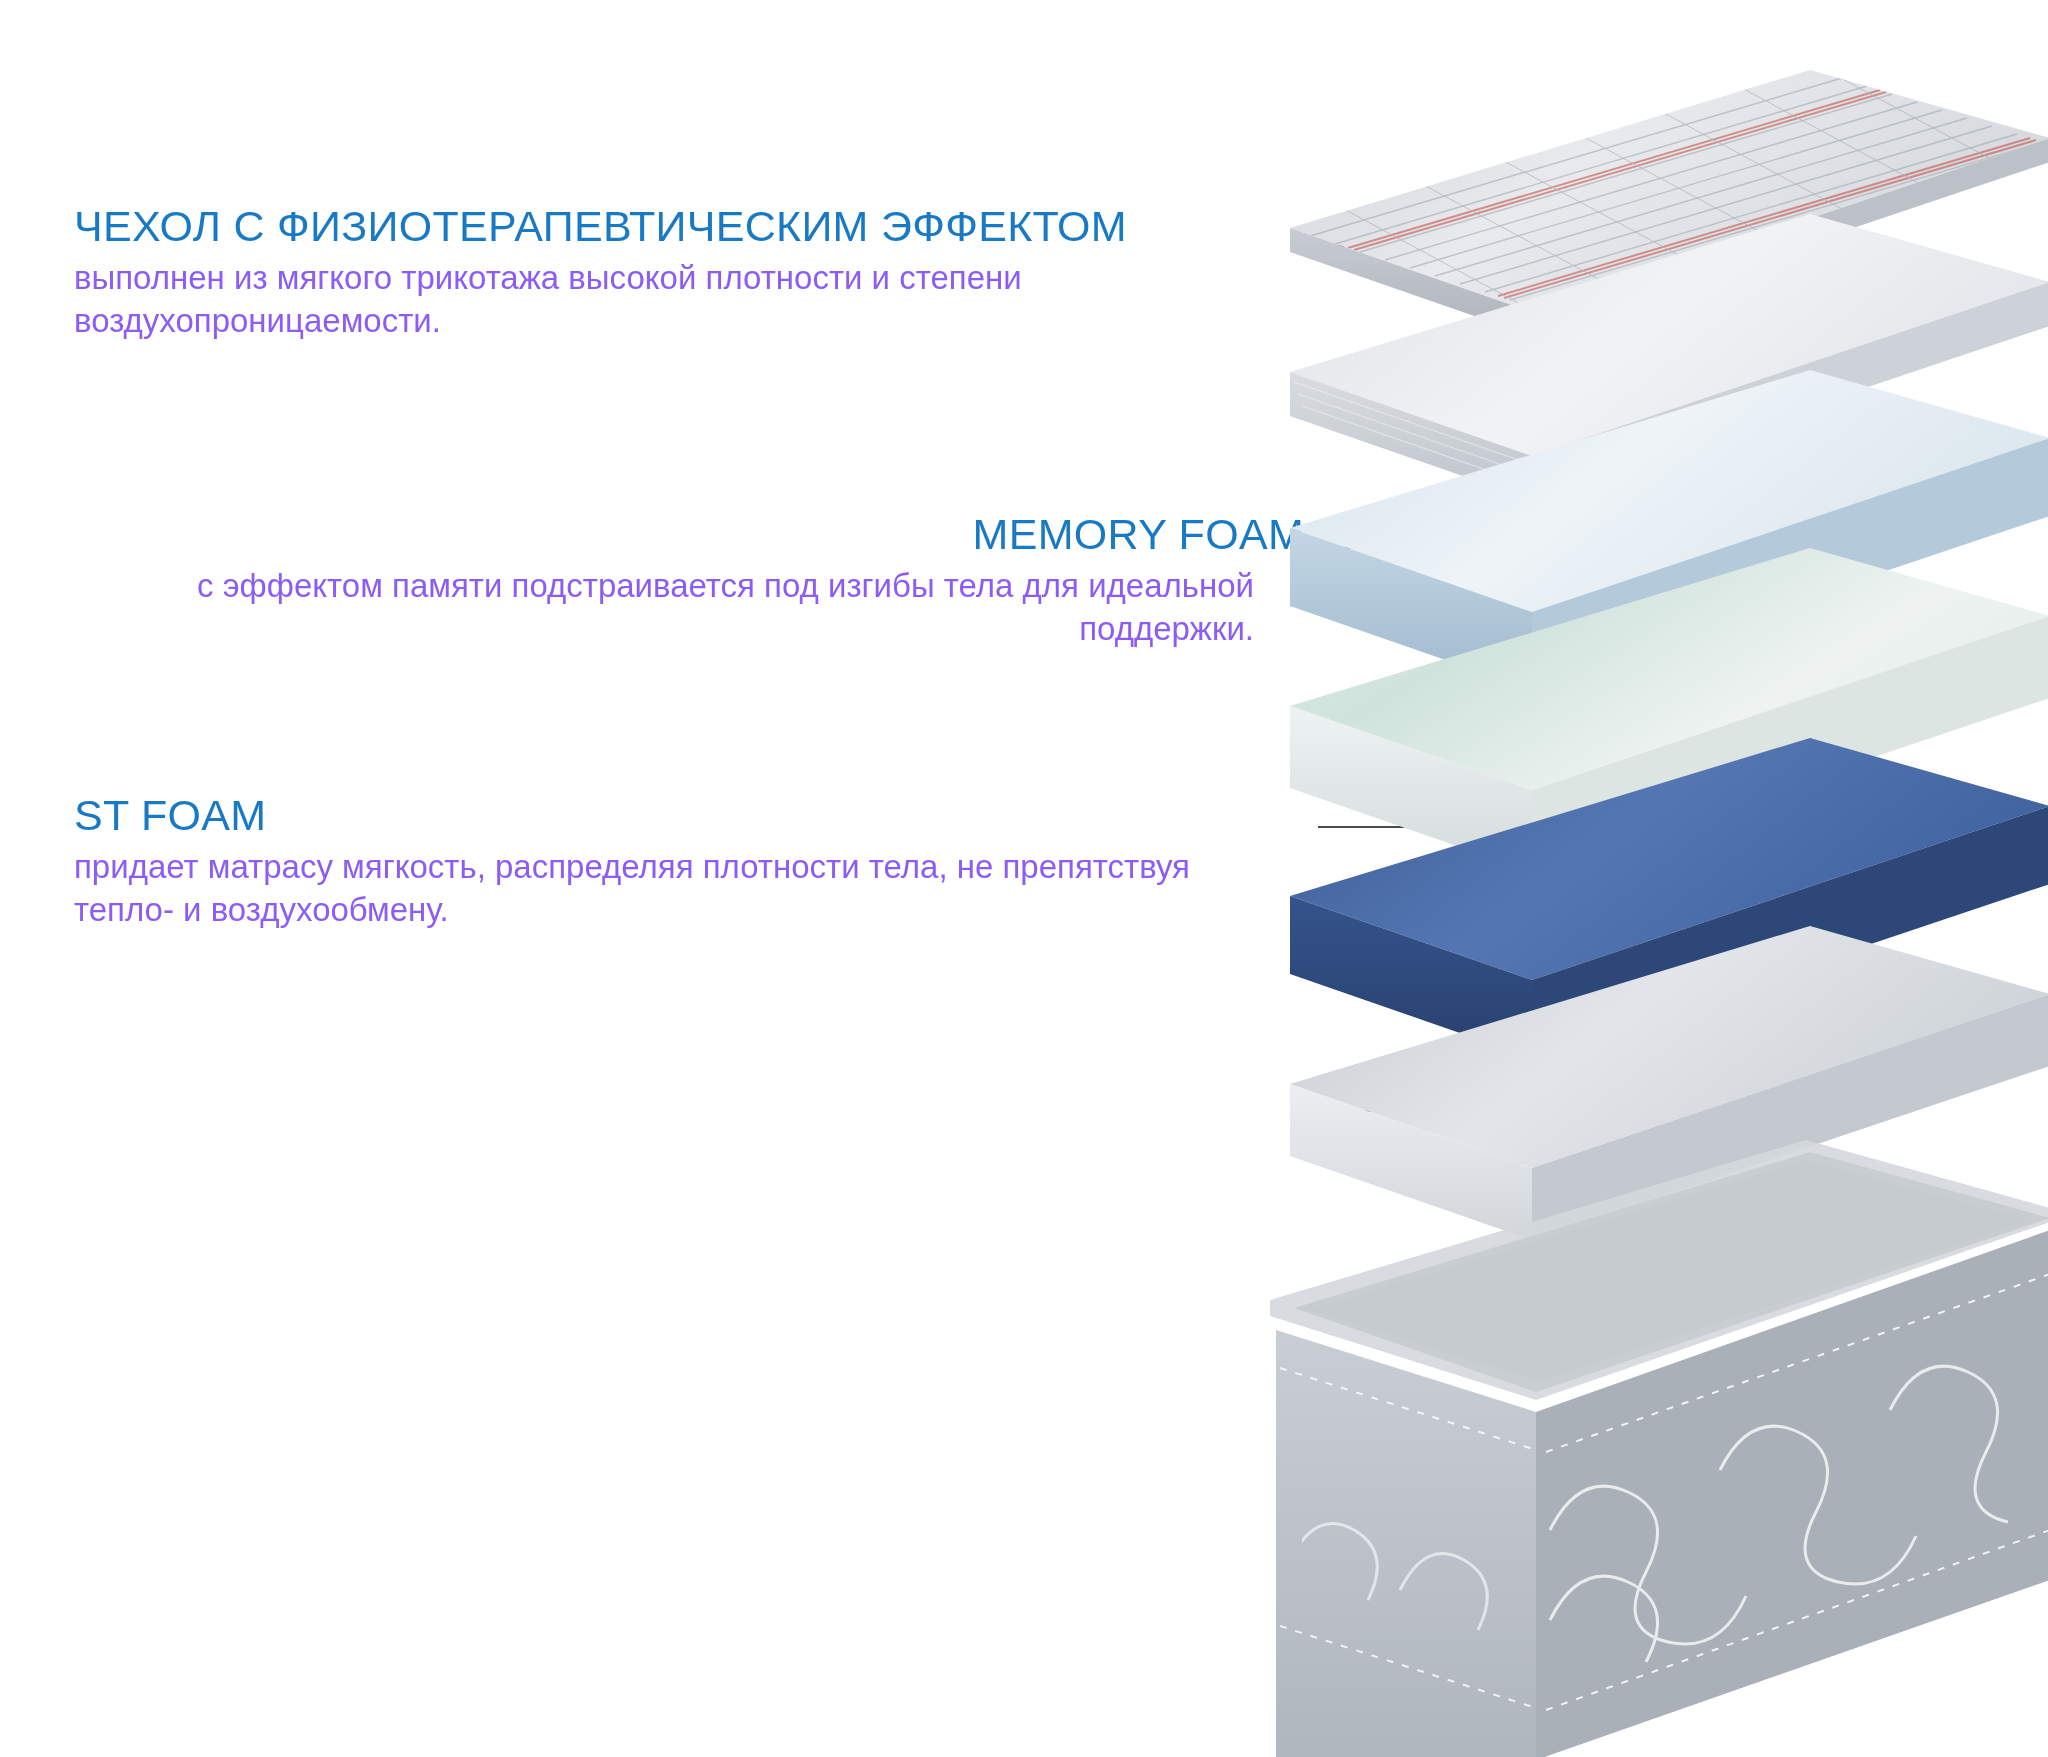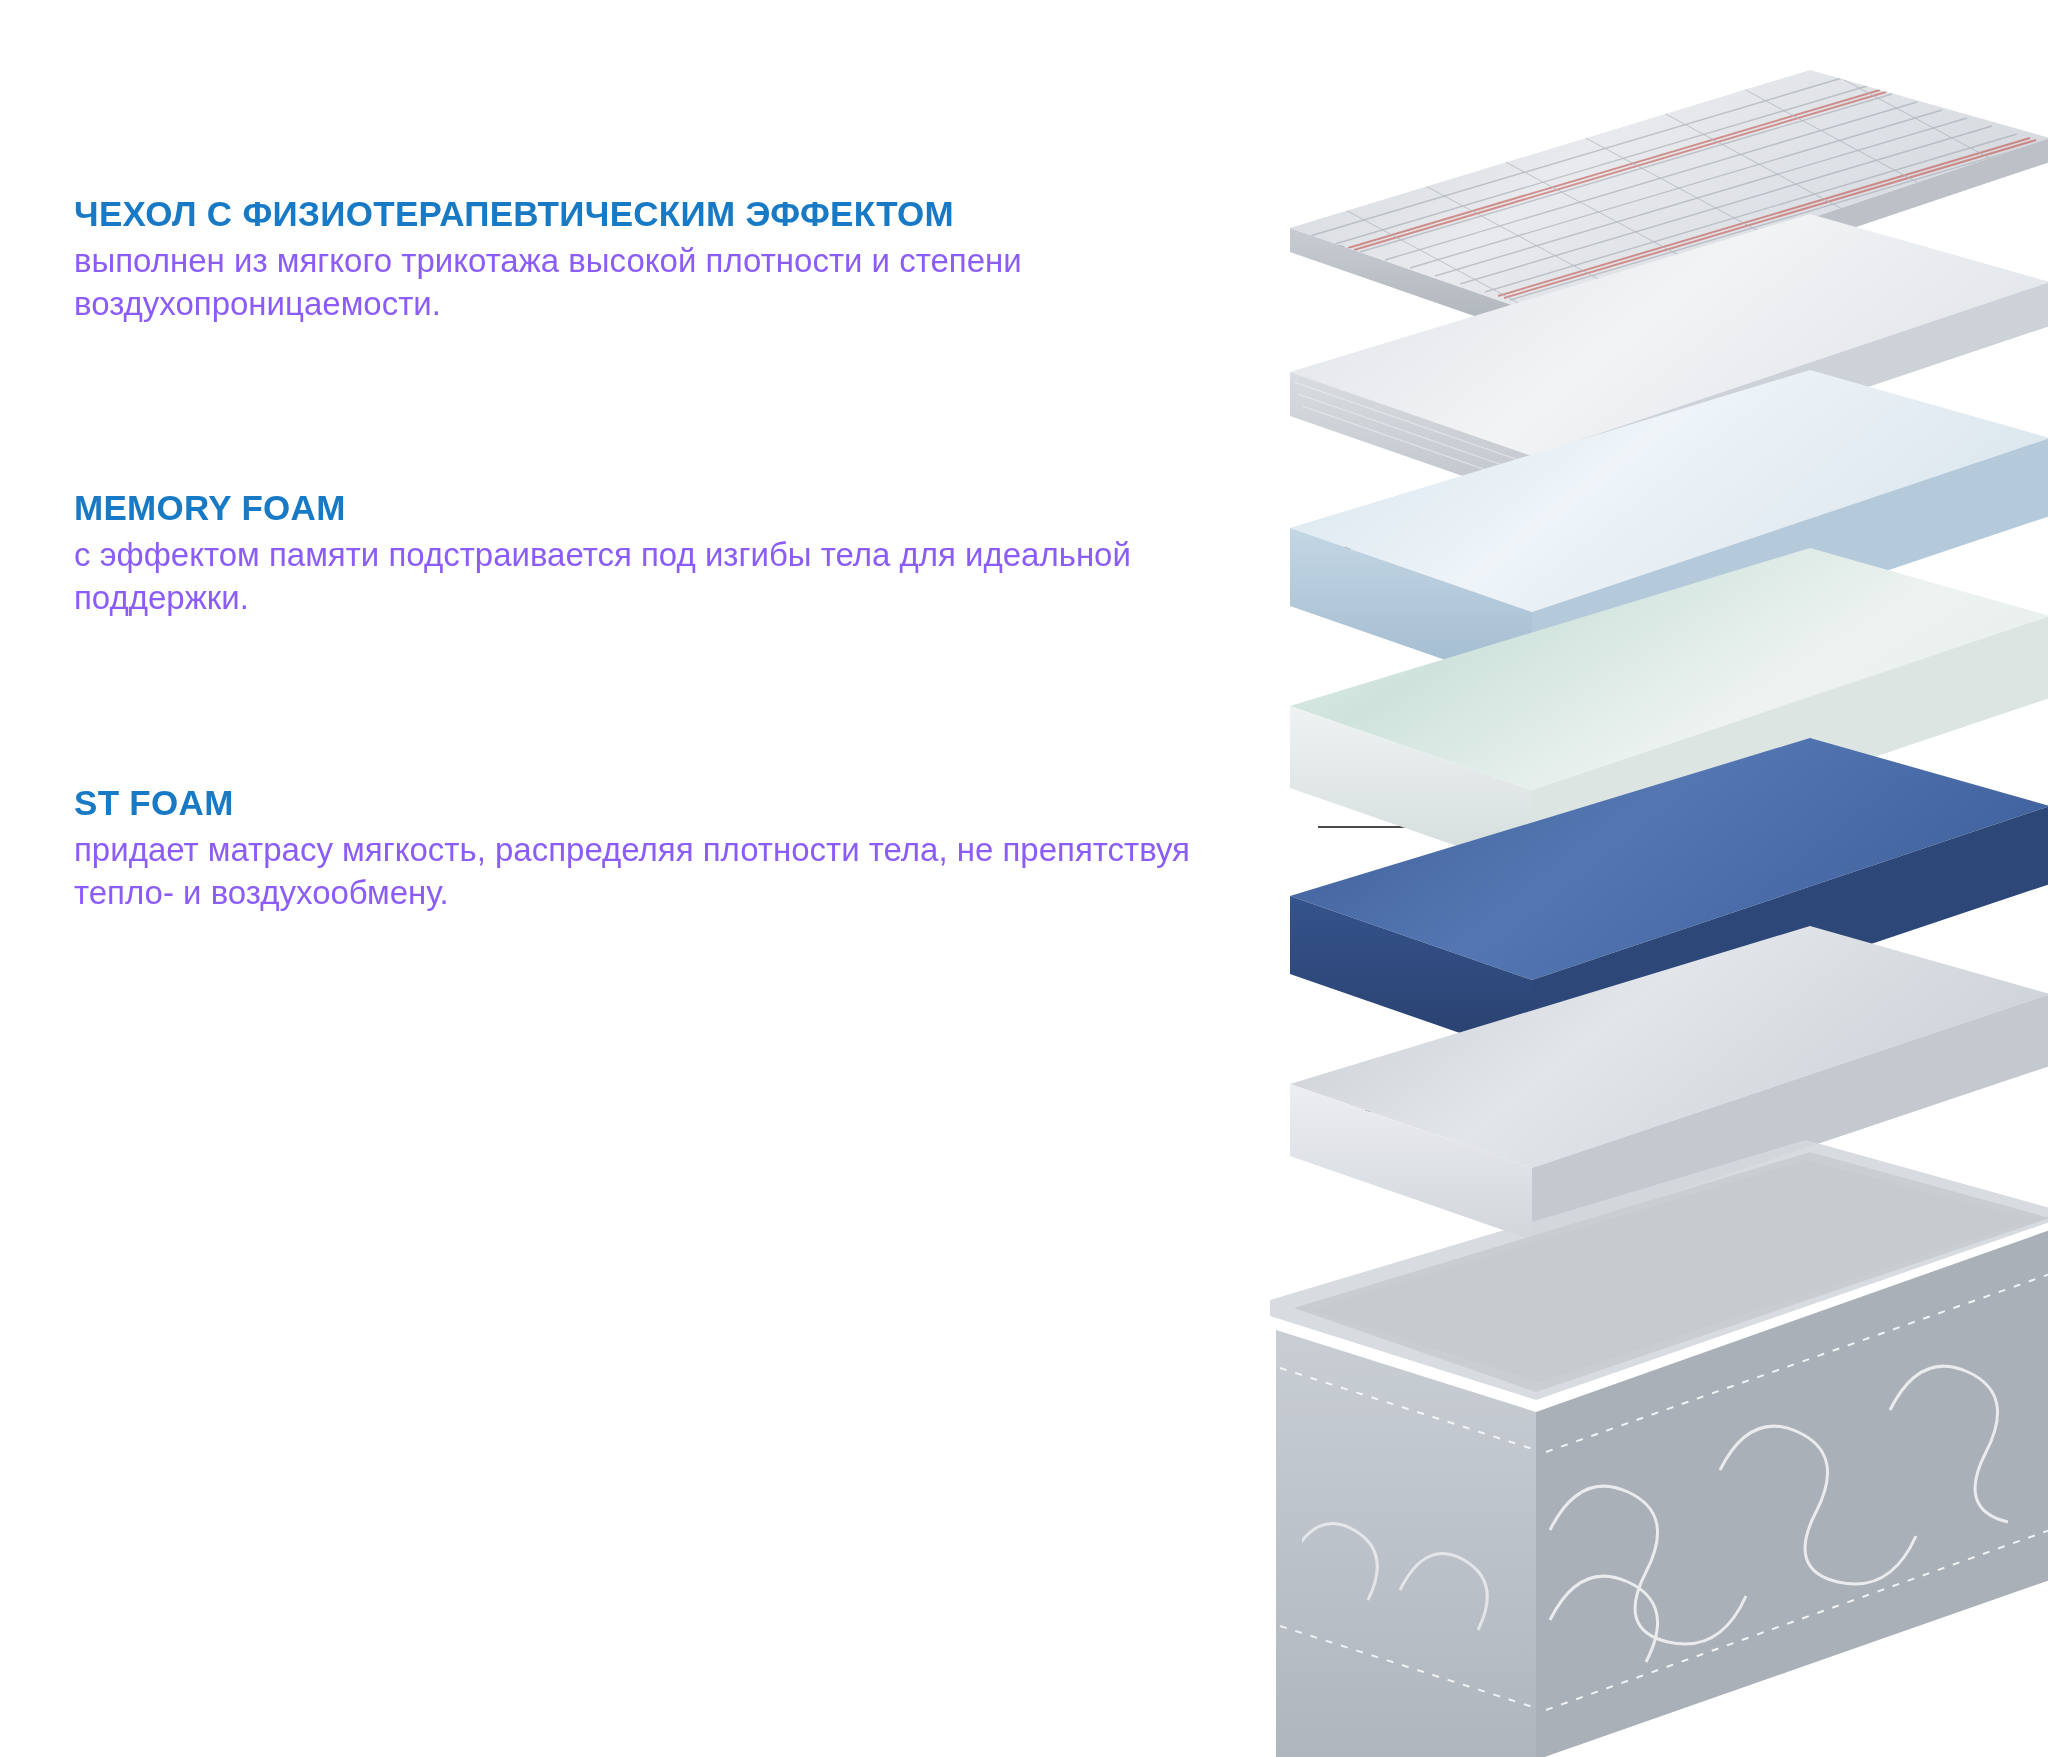--- a/index.html
+++ b/index.html
@@ -16,37 +16,37 @@
   }
 
   
   .callout {
     position: absolute;
     left: 74px;
     width: 1230px;
   }
   .callout .c-title {
     color: #1879c4;
-    font-weight: bold;
-    font-size: 35px;
+    font-weight: normal;
+    font-size: 43px;
     letter-spacing: 0.3px;
     line-height: 1.15;
-    margin: 8px 0 6px 0;
+    margin: 16px 0 6px 0;
     white-space: nowrap;
   }
   .callout .c-desc {
     color: #8b5cf6;
     font-size: 33px;
     line-height: 1.30;
     margin: 0;
     max-width: 1180px;
   }
 
   #callout-cover   { top: 186px; }
-  #callout-memory  { top: 480px; }
+  #callout-memory  { top: 494px; text-align: right; }
   #callout-st      { top: 775px; }
   #callout-hd      { top: 1053px; }
 
   
   .leader {
     position: absolute;
     height: 2px;
     background: #4a4a4a;
   }
   .leader .dot {

